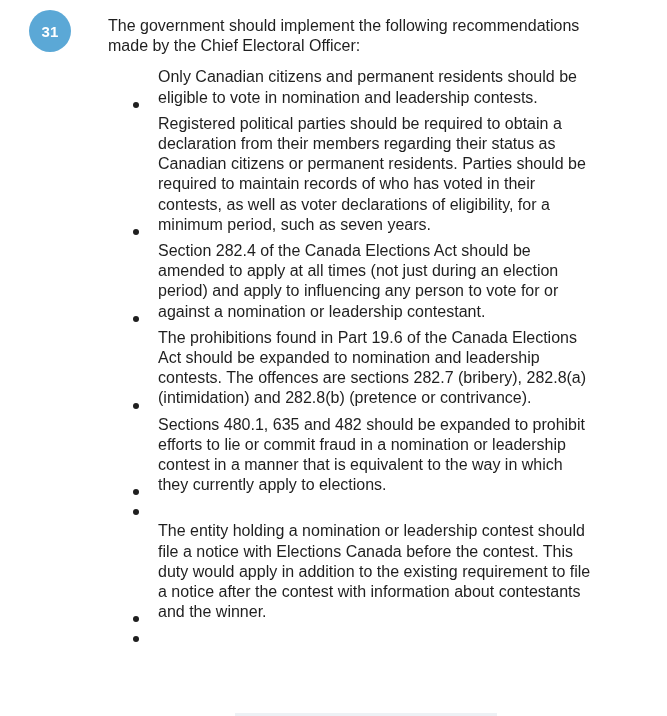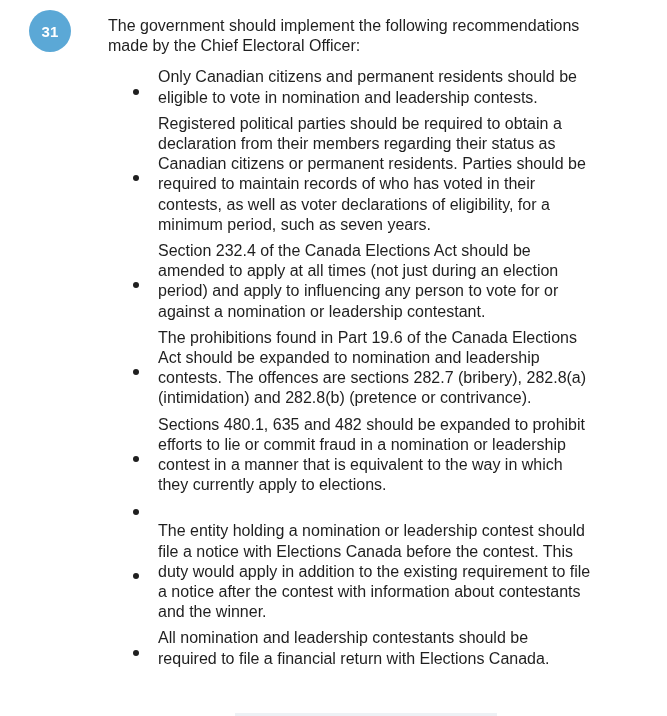--- a/index.html
+++ b/index.html
@@ -46,21 +46,21 @@
     line-height: 20.2px;
     white-space: pre;
   }
   .bullets {
     list-style: none;
     margin: 11px 0 0 0;
     padding: 0;
   }
   .bullets li {
     display: flex;
-    align-items: center;
+    align-items: flex-end;
     margin: 0 0 6px 0;
   }
   .dot {
     flex: 0 0 auto;
     width: 6px;
     height: 6px;
     border-radius: 50%;
     background: #1f1f1f;
     margin: 8px 0 0 28px;
   }
@@ -102,21 +102,21 @@
         <span class="dot"></span>
         <span class="li-text">Registered political parties should be required to obtain a
 declaration from their members regarding their status as
 Canadian citizens or permanent residents. Parties should be
 required to maintain records of who has voted in their
 contests, as well as voter declarations of eligibility, for a
 minimum period, such as seven years.</span>
       </li>
       <li>
         <span class="dot"></span>
-        <span class="li-text">Section 232.4 of the Canada Elections Act should be
+        <span class="li-text">Section 282.4 of the Canada Elections Act should be
 amended to apply at all times (not just during an election
 period) and apply to influencing any person to vote for or
 against a nomination or leadership contestant.</span>
       </li>
       <li>
         <span class="dot"></span>
         <span class="li-text">The prohibitions found in Part 19.6 of the Canada Elections
 Act should be expanded to nomination and leadership
 contests. The offences are sections 282.7 (bribery), 282.8(a)
 (intimidation) and 282.8(b) (pretence or contrivance).</span>
@@ -134,21 +134,19 @@
       <li>
         <span class="dot"></span>
         <span class="li-text">The entity holding a nomination or leadership contest should
 file a notice with Elections Canada before the contest. This
 duty would apply in addition to the existing requirement to file
 a notice after the contest with information about contestants
 and the winner.</span>
       </li>
       <li>
         <span class="dot"></span>
-        <span class="li-text">All nomination and leadership contestants should be
-required to file a financial return with Elections Canada.</span>
       </li>
     </ul>
   </div>
 
   <div class="cutoff-artifact"></div>
 
 </div>
 
 </body></html>

